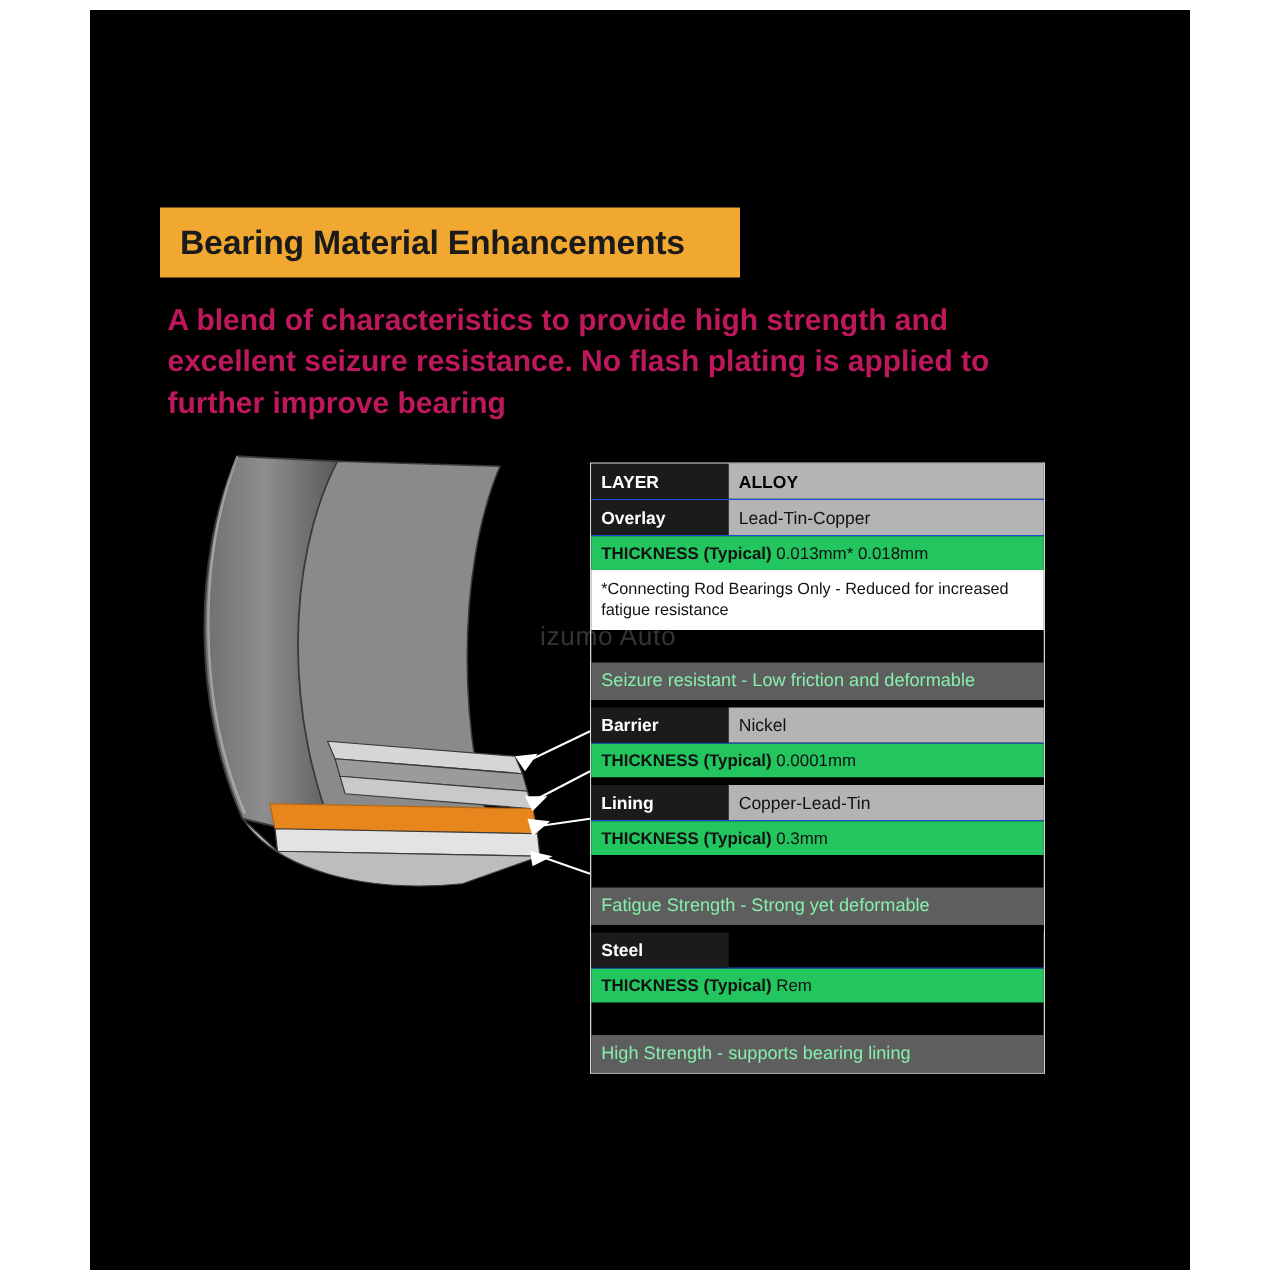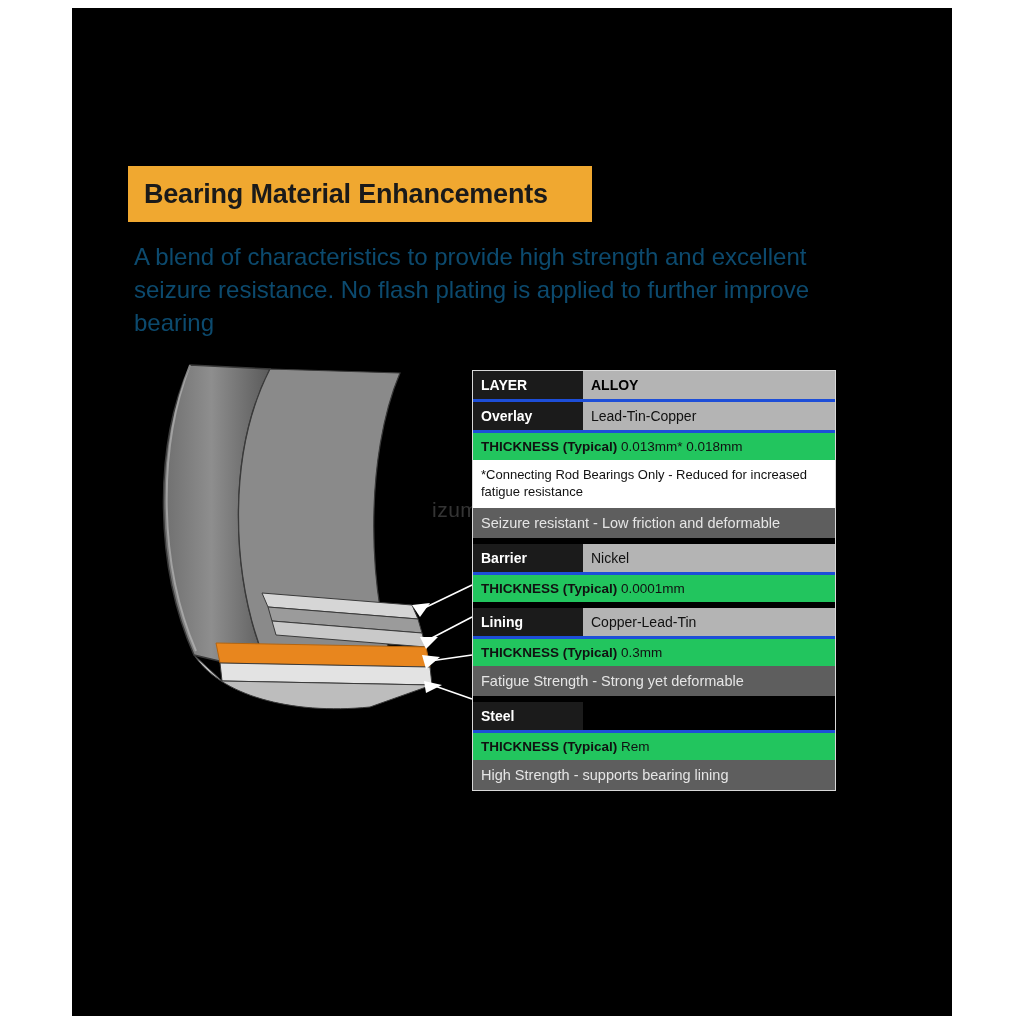--- a/index.html
+++ b/index.html
@@ -46,24 +46,24 @@
     font-weight: bold;
     color: #1a1a1a;
     letter-spacing: -0.2px;
   }
 
   .subtitle {
     position: absolute;
     left: 134px;
     top: 240px;
     width: 730px;
-    color: #0c4a6e;
+    color: #be185d;
     font-size: 24px;
     line-height: 33px;
-    font-weight: 400;
+    font-weight: 700;
   }
 
   
   .watermark {
     position: absolute;
     left: 432px;
     top: 498px;
     font-size: 21px;
     color: rgba(150,150,150,0.35);
     letter-spacing: 0.5px;
@@ -85,21 +85,21 @@
     left: 472px;
     top: 370px;
     width: 364px;
     border: 1px solid #d8d8d8;
     box-sizing: border-box;
   }
   .row {
     display: flex;
     width: 100%;
     box-sizing: border-box;
-    border-bottom: 3px solid #1d4ed8;
+    border-bottom: 1px solid #1d4ed8;
     align-items: flex-end;
   }
   .row:last-child { border-bottom: none; }
 
   .cell-label {
     width: 110px;
     flex: none;
     padding: 6px 8px;
     box-sizing: border-box;
     font-size: 14px;
@@ -132,21 +132,22 @@
     padding: 6px 8px 8px 8px;
     font-size: 13px;
     color: #111111;
     line-height: 17px;
   }
 
   .row-prop {
     background: #5e5e5e;
     padding: 7px 8px;
     font-size: 14.5px;
-    color: #e5e5e5;
+    color: #86efac;
+    margin-top: 26px;
   }
 
   .spacer { height: 6px; background: #000000; }
 </style>
 </head>
 <body>
 
 <div id="canvas">
 
   <div id="blackboard"></div>

